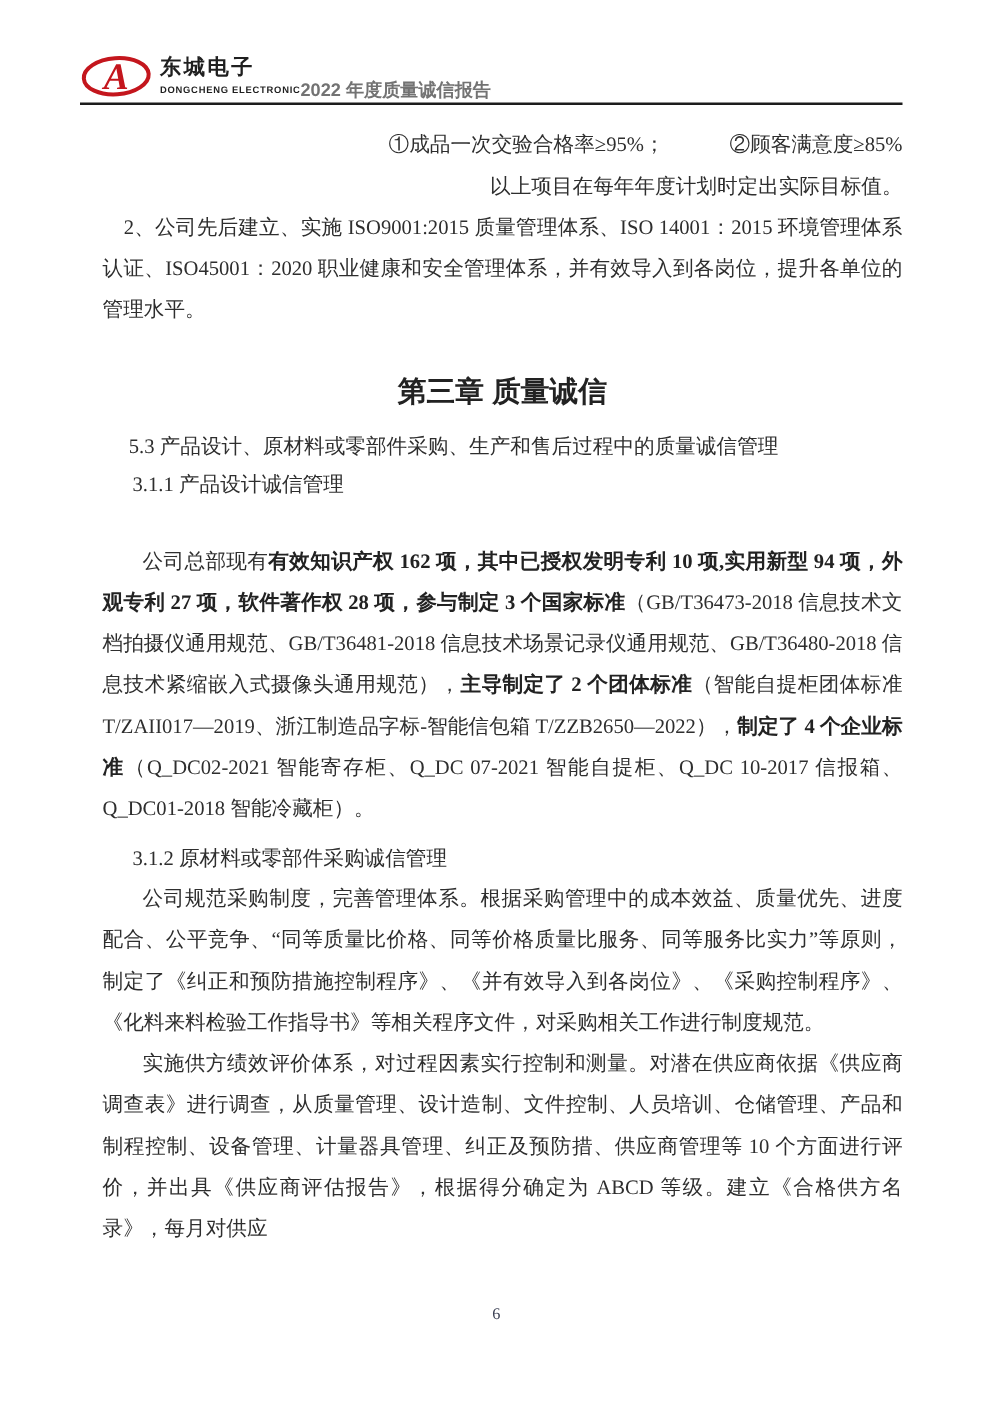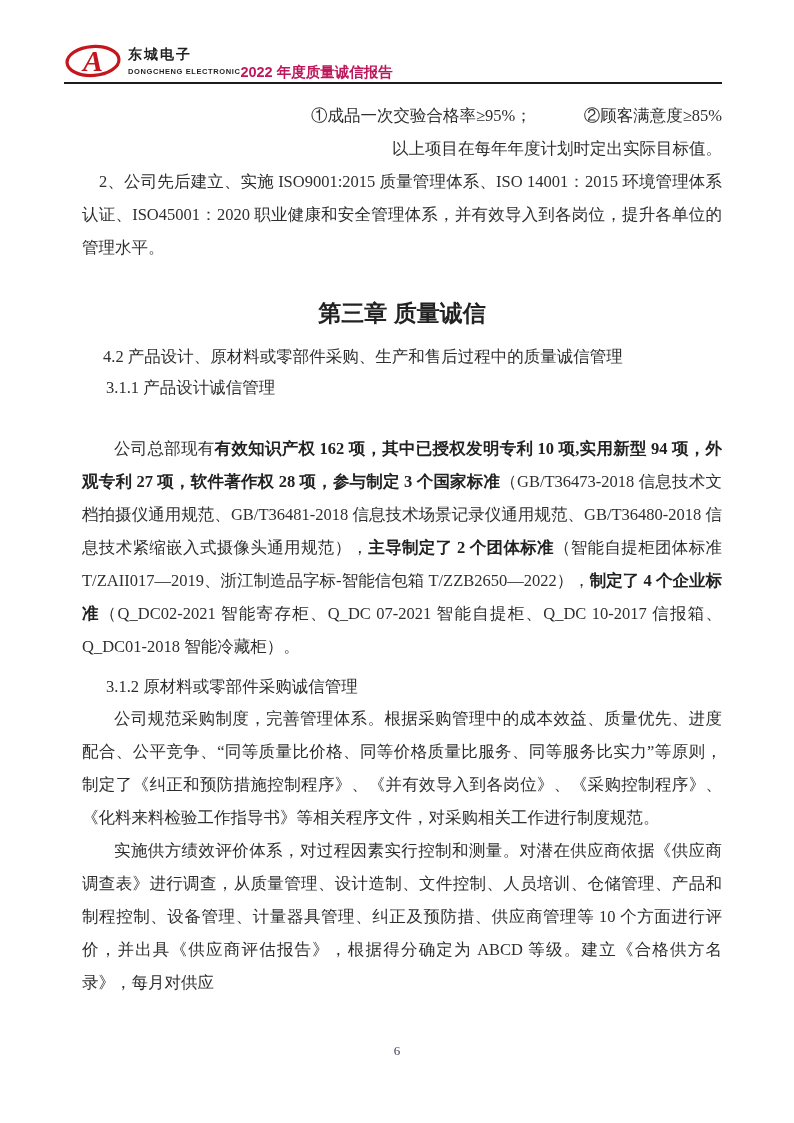--- a/index.html
+++ b/index.html
@@ -15,31 +15,31 @@
     overflow: hidden;
   }
 
   
   .header { display: flex; align-items: flex-end; }
   .logo { display: flex; align-items: center; }
   .logo-mark { width: 60px; height: 42px; flex: 0 0 auto; }
   .logo-text { display: flex; flex-direction: column; margin-left: 4px; }
   .brand-cn {
     font-family: "Liberation Sans", "DejaVu Sans", sans-serif;
-    font-weight: bold; font-size: 14px; line-height: 22px; color: #1f1f1f;
+    font-weight: bold; font-size: 17px; line-height: 22px; color: #1f1f1f;
     letter-spacing: 2px;
   }
   .brand-en {
     font-family: "Liberation Sans", "DejaVu Sans", sans-serif;
     font-weight: bold; font-size: 7.5px; color: #1f1f1f; letter-spacing: 0.6px;
     margin-top: 2px;
   }
   .report-title {
     font-family: "Liberation Sans", "DejaVu Sans", sans-serif;
-    font-weight: bold; font-size: 14.5px; color: #be185d;
+    font-weight: bold; font-size: 14.5px; color: #737373;
     margin-left: 0px; margin-bottom: -2px; white-space: nowrap;
   }
   .header-rule {
     border: none; border-top: 2px solid #1c1c1c;
     margin: 2px 0 0 0; width: 658px;
   }
 
   
   main { padding-left: 18px; width: 640px; }
   .body-text {
@@ -96,21 +96,21 @@
   <main>
 
     <p class="body-text metrics-line"><span>①成品一次交验合格率≥95%；</span><span class="metric-gap"></span><span>②顾客满意度≥85%</span></p>
 
     <p class="body-text note-line">以上项目在每年年度计划时定出实际目标值。</p>
 
     <p class="body-text para-iso">2、公司先后建立、实施 ISO9001:2015 质量管理体系、ISO 14001：2015 环境管理体系认证、ISO45001：2020 职业健康和安全管理体系，并有效导入到各岗位，提升各单位的管理水平。</p>
 
     <h1 class="chapter-title">第三章 质量诚信</h1>
 
-    <p class="body-text section-head section-31">4.2 产品设计、原材料或零部件采购、生产和售后过程中的质量诚信管理</p>
+    <p class="body-text section-head section-31">5.3 产品设计、原材料或零部件采购、生产和售后过程中的质量诚信管理</p>
     <p class="body-text section-head section-311">3.1.1 产品设计诚信管理</p>
 
     <p class="body-text para-patent" style="text-indent:32px"><span>公司总部现有</span><span class="seg-bold">有效知识产权 162 项，其中已授权发明专利 10 项,实用新型 94 项，外观专利 27 项，软件著作权 28 项，参与制定 3 个国家标准</span><span>（GB/T36473-2018 信息技术文档拍摄仪通用规范、GB/T36481-2018 信息技术场景记录仪通用规范、GB/T36480-2018 信息技术紧缩嵌入式摄像头通用规范），</span><span class="seg-bold">主导制定了 2 个团体标准</span><span>（智能自提柜团体标准 T/ZAII017—2019、浙江制造品字标-智能信包箱 T/ZZB2650—2022），</span><span class="seg-bold">制定了 4 个企业标准</span><span>（Q_DC02-2021 智能寄存柜、Q_DC 07-2021 智能自提柜、Q_DC 10-2017 信报箱、Q_DC01-2018 智能冷藏柜）。</span></p>
 
 
     <p class="body-text section-head section-312">3.1.2 原材料或零部件采购诚信管理</p>
 
     <p class="body-text para-body">公司规范采购制度，完善管理体系。根据采购管理中的成本效益、质量优先、进度配合、公平竞争、“同等质量比价格、同等价格质量比服务、同等服务比实力”等原则，制定了《纠正和预防措施控制程序》、《并有效导入到各岗位》、《采购控制程序》、《化料来料检验工作指导书》等相关程序文件，对采购相关工作进行制度规范。</p>
 
     <p class="body-text para-body">实施供方绩效评价体系，对过程因素实行控制和测量。对潜在供应商依据《供应商调查表》进行调查，从质量管理、设计造制、文件控制、人员培训、仓储管理、产品和制程控制、设备管理、计量器具管理、纠正及预防措、供应商管理等 10 个方面进行评价，并出具《供应商评估报告》，根据得分确定为 ABCD 等级。建立《合格供方名录》，每月对供应</p>

